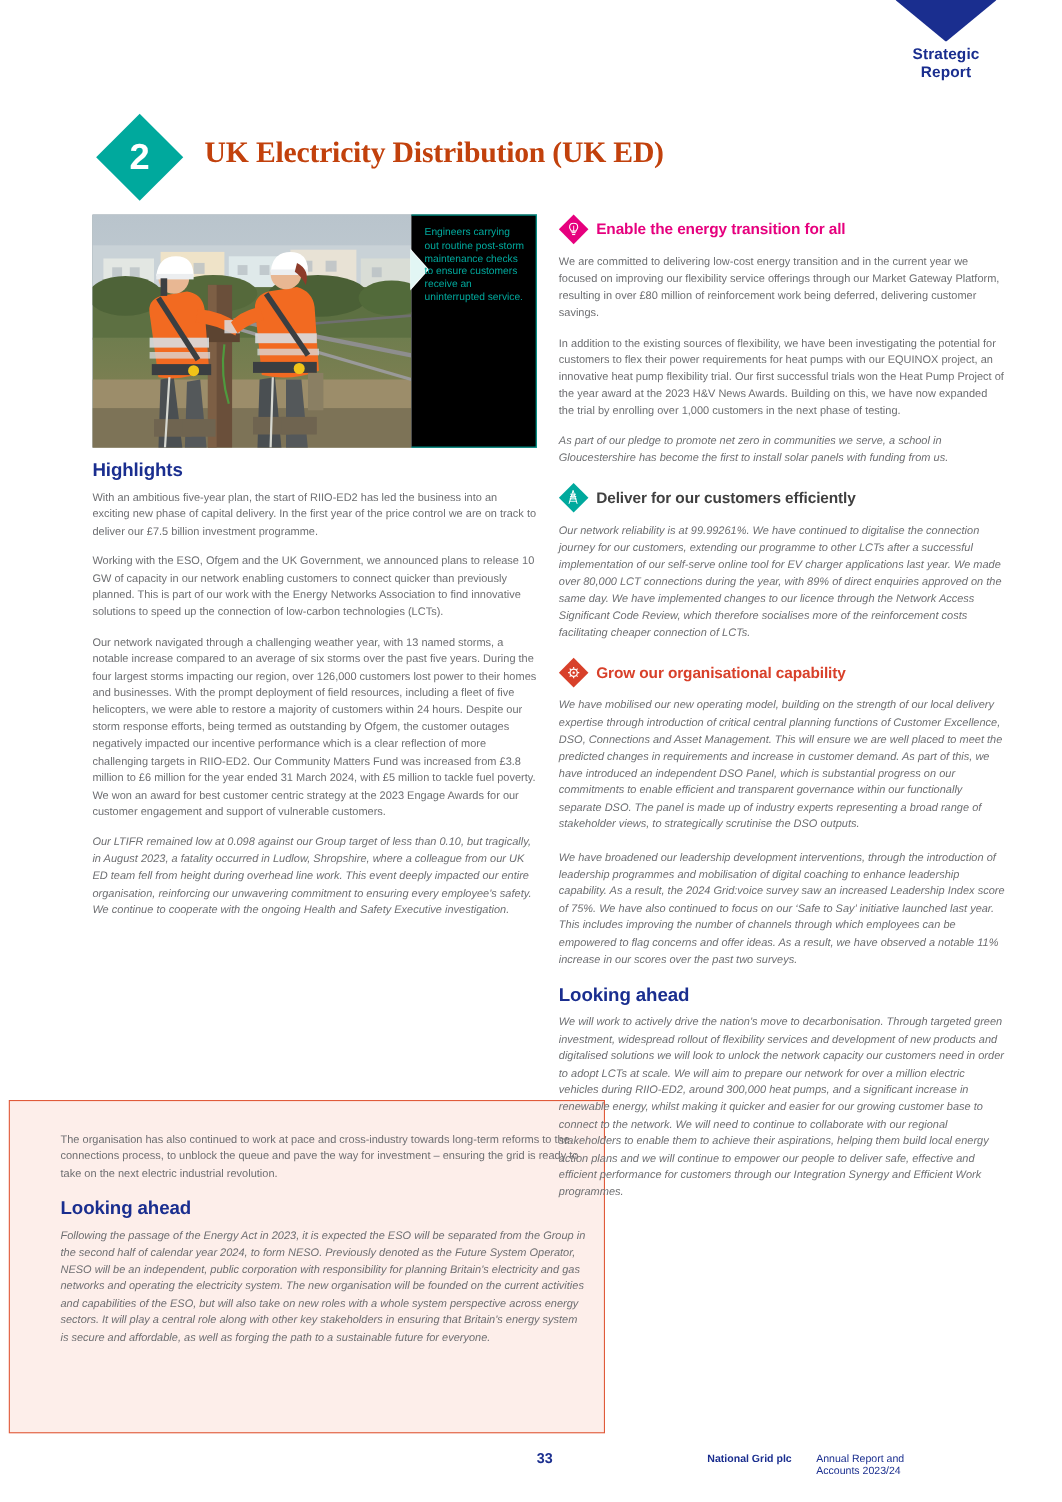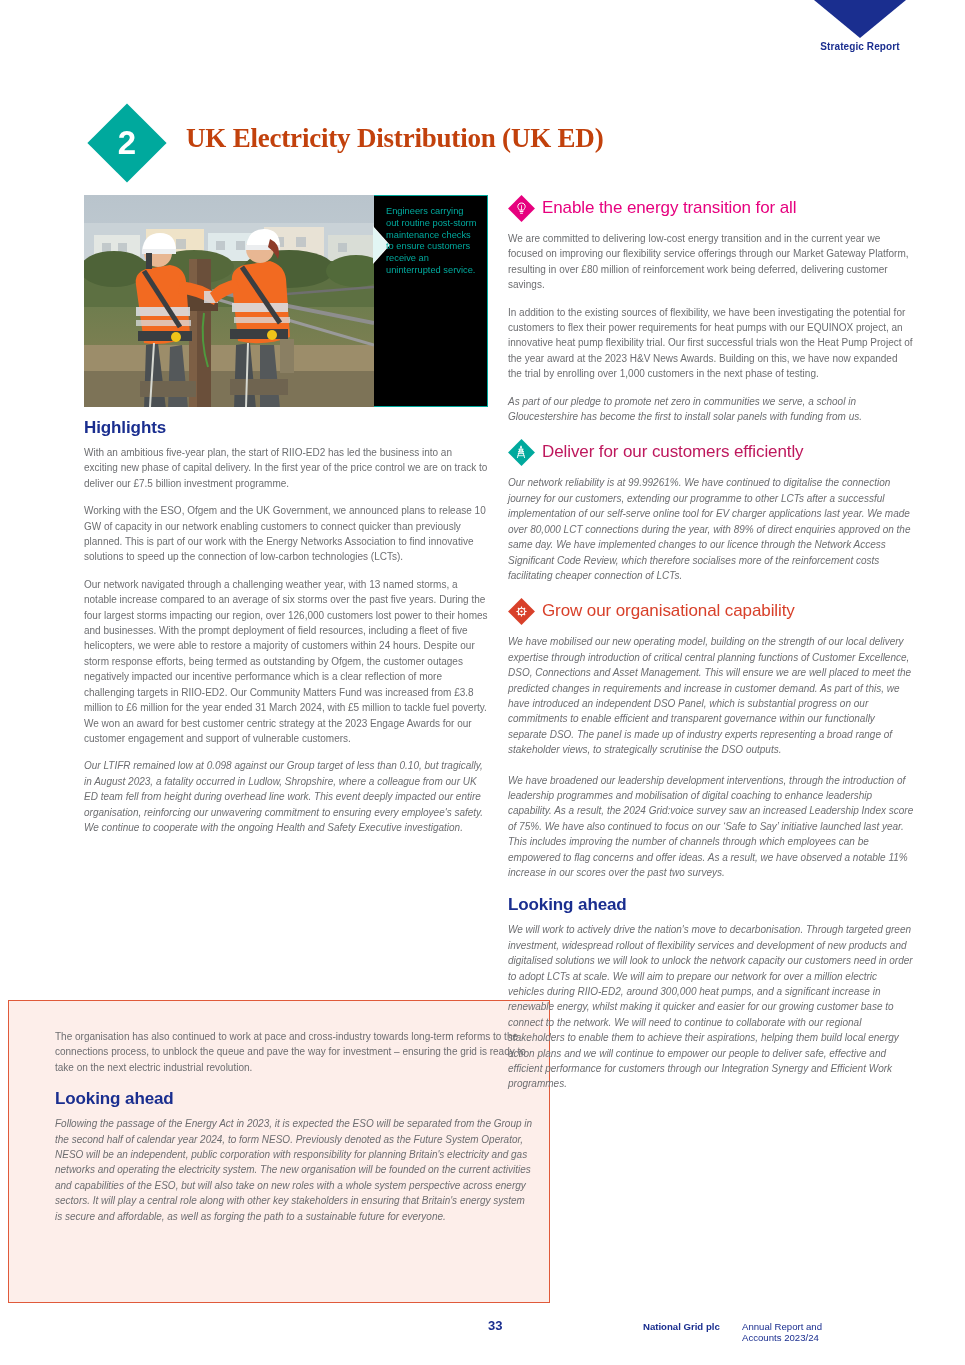--- a/index.html
+++ b/index.html
@@ -24,21 +24,21 @@
   }
   .header-tab .chev {
     width: 92px;
     height: 38px;
     margin: 0 auto;
     background: #1a2e8f;
     clip-path: polygon(0 0, 100% 0, 50% 100%);
   }
   .header-tab .chev-label {
     margin-top: 3px;
-    font-size: 10px;
+    font-size: 14px;
     font-weight: bold;
     color: #1a2e8f;
     letter-spacing: .1px;
   }
 
   
   .title-row {
     position: absolute;
     top: 104px;
     left: 88px;
@@ -203,22 +203,22 @@
     left: 50%; top: 50%;
     width: 19px; height: 19px;
     margin-left: -9.5px; margin-top: -9.5px;
     transform: rotate(45deg);
   }
   .strat-head .diamond-icon svg {
     position: relative;
     z-index: 2;
   }
   .strat-head .htext {
-    font-size: 17px;
-    font-weight: normal;
+    font-size: 14px;
+    font-weight: bold;
     letter-spacing: -0.1px;
   }
   .strat-section { margin-bottom: 15px; }
 
   
   .footer {
     position: absolute;
     left: 0;
     top: 1318px;
     width: 825px;
@@ -410,21 +410,21 @@
   <div class="strat-section">
     <div class="strat-head">
       <span class="diamond-icon">
         <span class="dshape" style="background:#00a99d"></span>
         <svg width="12" height="14" viewBox="0 0 12 14">
           <path d="M6 0.8 L2.3 13 M6 0.8 L9.7 13" stroke="#ffffff" stroke-width="0.9" fill="none"></path>
           <path d="M3.6 4.3 L8.4 4.3 M3.2 6.4 L8.8 6.4 M2.8 8.6 L9.2 8.6 M2.5 10.7 L9.5 10.7" stroke="#ffffff" stroke-width="0.8"></path>
           <path d="M3.6 4.3 L8.4 6.4 M8.4 4.3 L3.6 6.4 M3.2 6.4 L8.8 8.6 M8.8 6.4 L3.2 8.6" stroke="#ffffff" stroke-width="0.55"></path>
         </svg>
       </span>
-      <span class="htext" style="color:#be185d">Deliver for our customers efficiently</span>
+      <span class="htext" style="color:#404040">Deliver for our customers efficiently</span>
     </div>
     <p class="body">Our network reliability is at 99.99261%. We have continued to digitalise the connection journey for our customers, extending our programme to other LCTs after a successful implementation of our self-serve online tool for EV charger applications last year. We made over 80,000 LCT connections during the year, with 89% of direct enquiries approved on the same day. We have implemented changes to our licence through the Network Access Significant Code Review, which therefore socialises more of the reinforcement costs facilitating cheaper connection of LCTs.</p>
   </div>
 
   <div class="strat-section">
     <div class="strat-head">
       <span class="diamond-icon">
         <span class="dshape" style="background:#d8402a"></span>
         <svg width="13" height="13" viewBox="0 0 13 13">
           <g fill="none" stroke="#ffffff" stroke-width="1.1">

